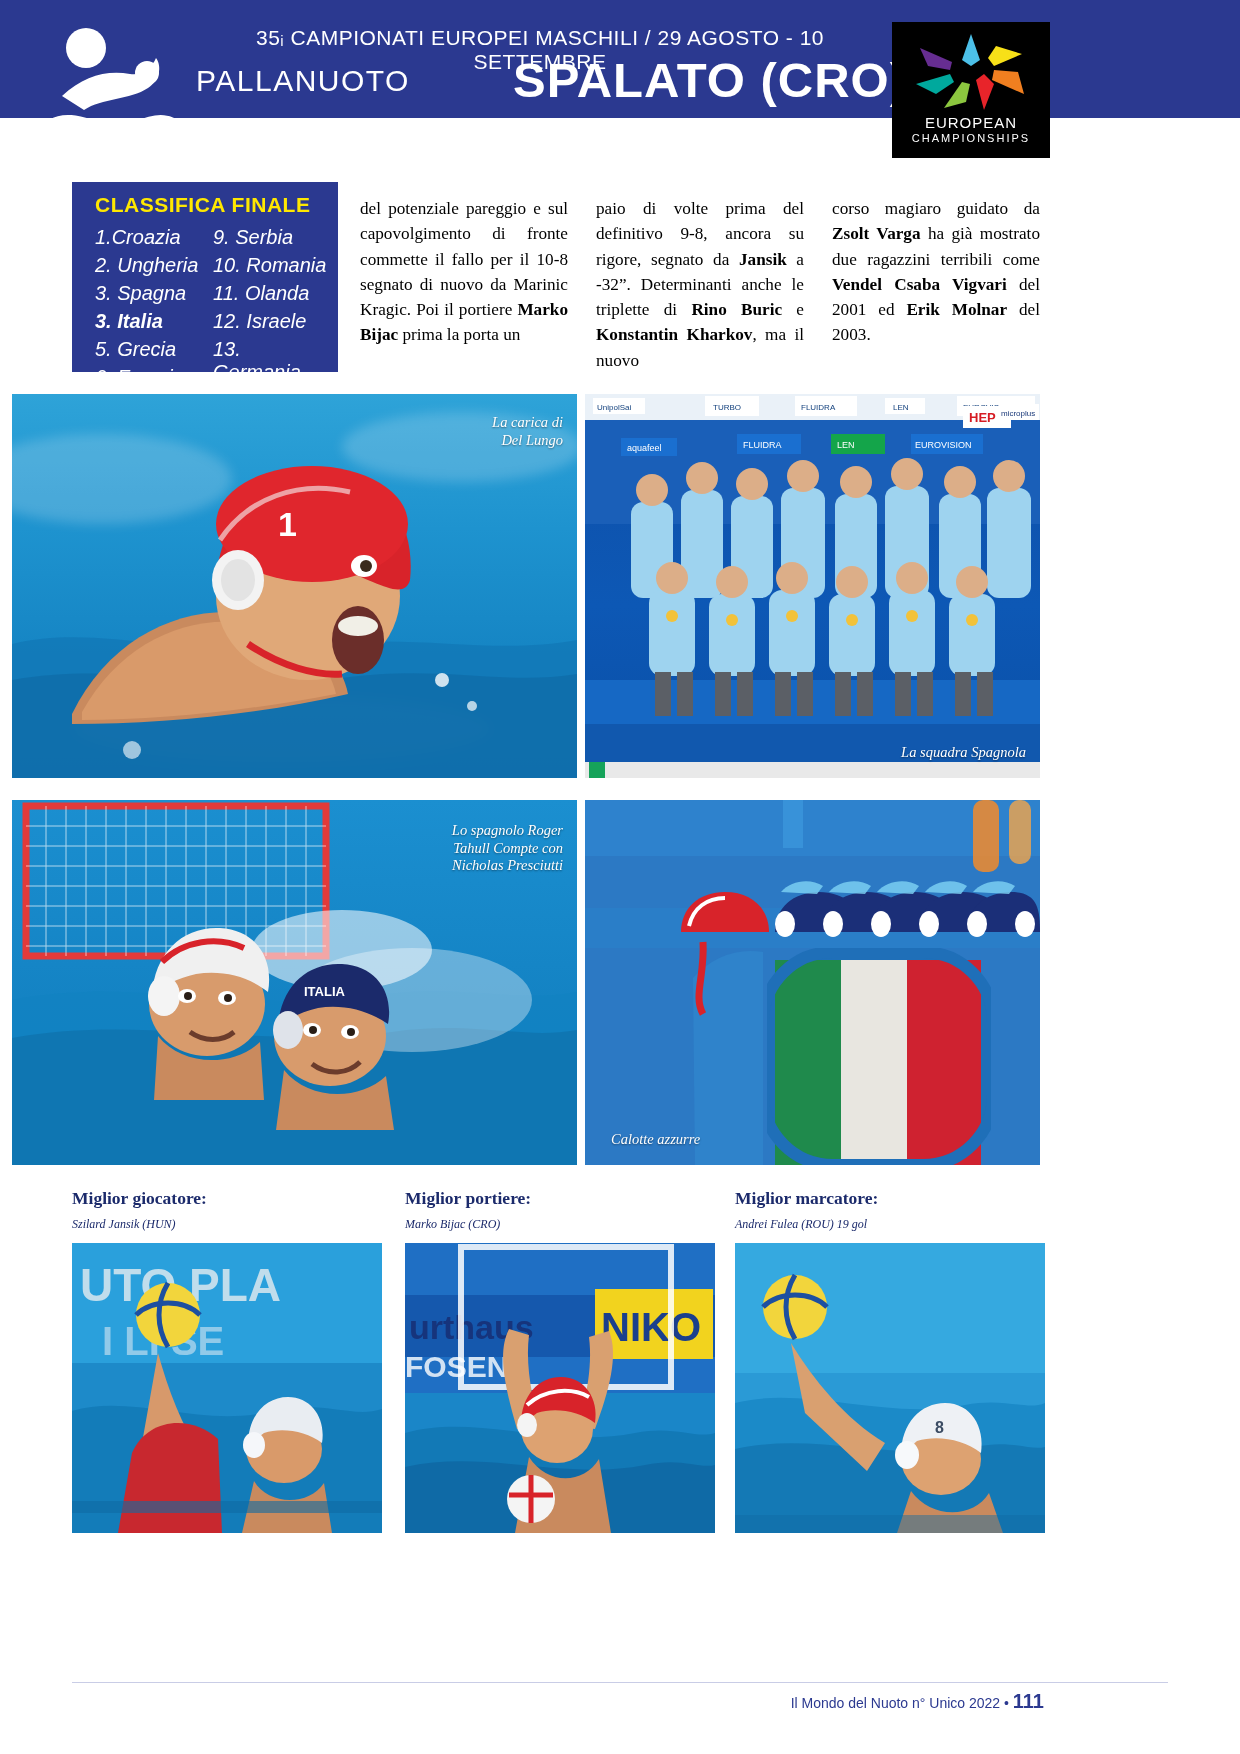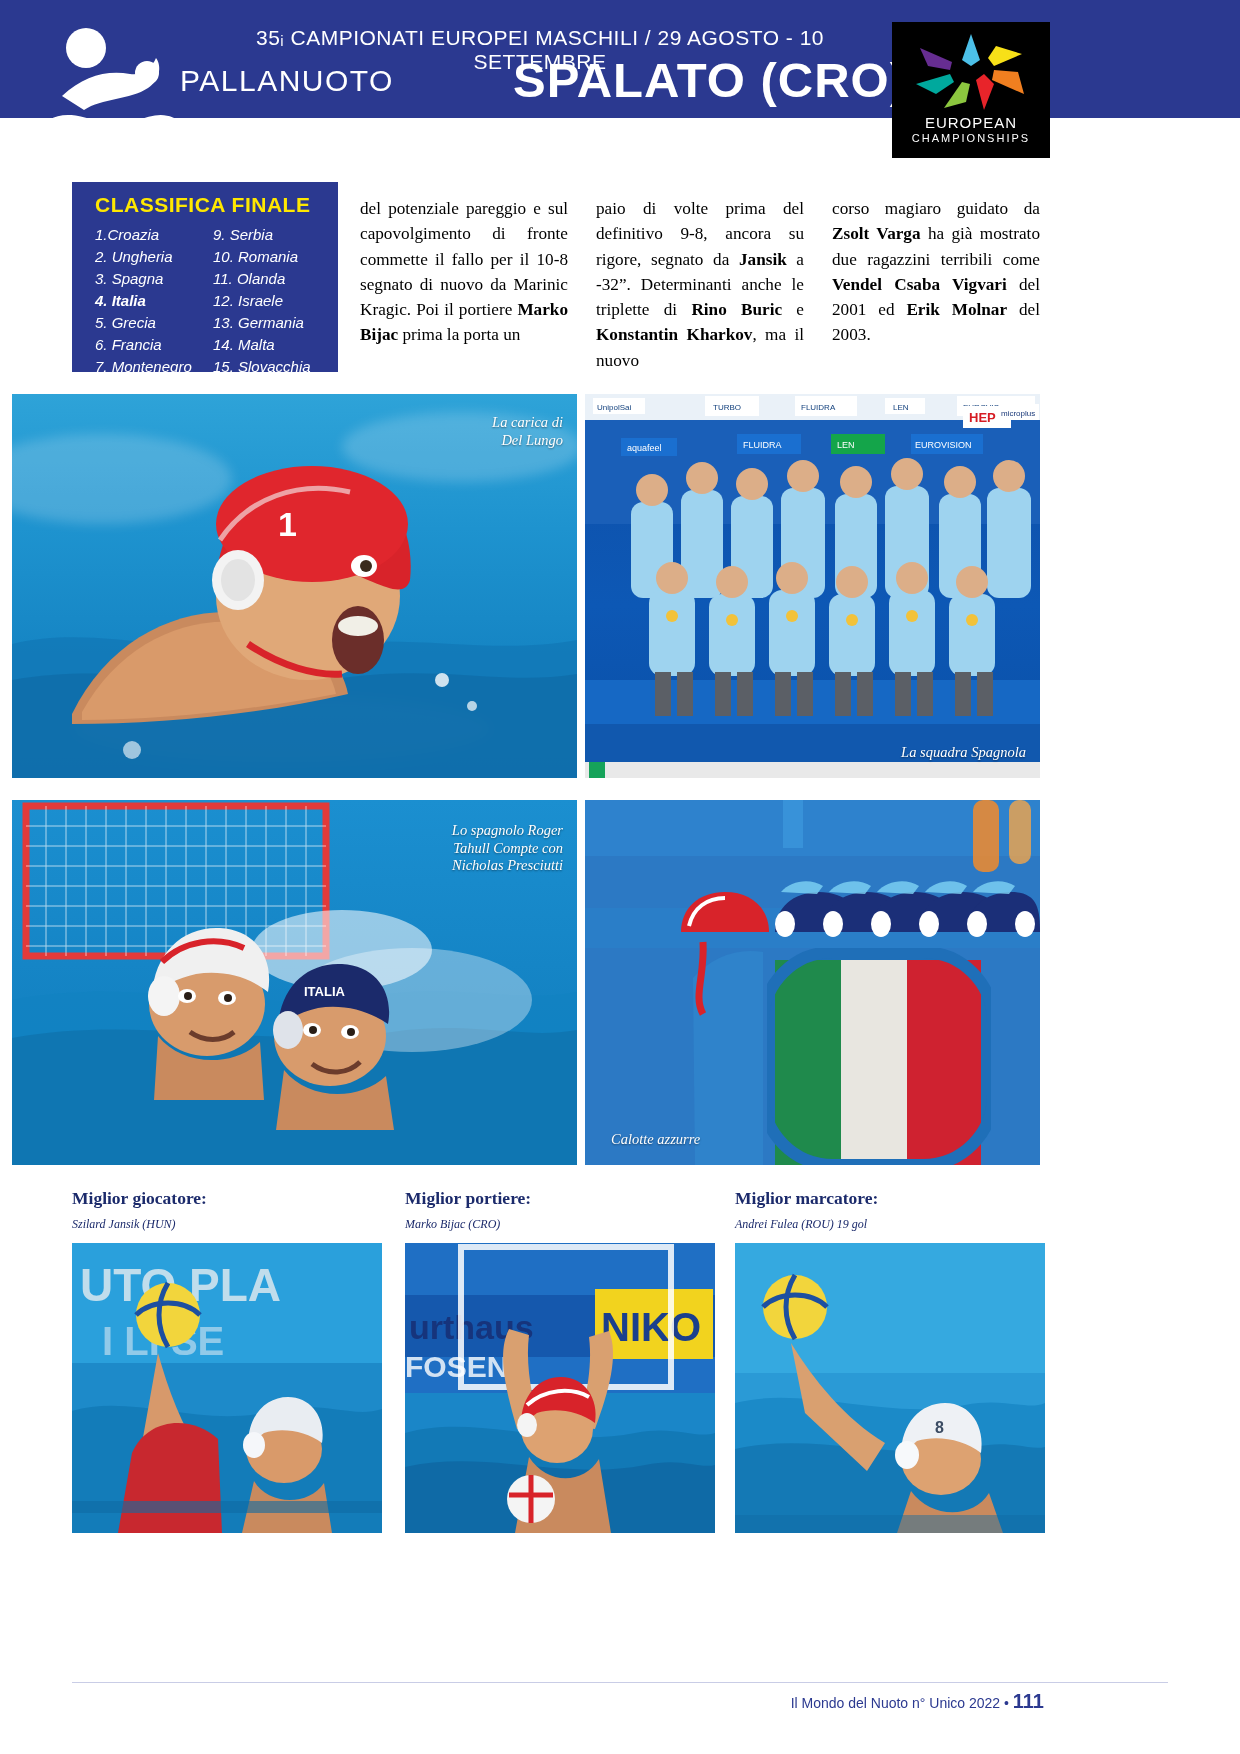--- a/index.html
+++ b/index.html
@@ -29,21 +29,21 @@
     top: 26px;
     width: 660px;
     text-align: center;
     color: #ffffff;
     font-size: 21px;
     letter-spacing: 0.5px;
     font-family: "Liberation Sans", sans-serif;
   }
   .header-sport {
     position: absolute;
-    left: 180px;
+    left: 196px;
     top: 64px;
     color: #ffffff;
     font-size: 30px;
     letter-spacing: 1.5px;
   }
   .header-city {
     position: absolute;
     left: 430px;
     top: 52px;
     width: 560px;
@@ -96,21 +96,21 @@
   .classifica-title {
     color: #ffe800;
     font-size: 21px;
     font-weight: bold;
     letter-spacing: 0.5px;
     padding: 11px 0 6px 23px;
   }
   .classifica-cols {
     display: flex;
     padding: 0 0 0 23px;
-    font-size: 15px;
+    font-size: 20px;
   }
   .cl-col { width: 118px; }
   .cl-item { padding: 2.5px 0; font-style: italic; }
   .cl-item.bold { font-weight: bold; font-style: italic; }
 
   
   .cols {
     position: absolute;
     left: 360px;
     top: 196px;
@@ -245,21 +245,21 @@
   </div>
 </div>
 
 <div class="classifica">
   <div class="classifica-title">CLASSIFICA FINALE</div>
   <div class="classifica-cols">
     <div class="cl-col">
       <div class="cl-item">1.Croazia</div>
       <div class="cl-item">2. Ungheria</div>
       <div class="cl-item">3. Spagna</div>
-      <div class="cl-item bold">4. Italia</div>
+      <div class="cl-item bold">3. Italia</div>
       <div class="cl-item">5. Grecia</div>
       <div class="cl-item">6. Francia</div>
       <div class="cl-item">7. Montenegro</div>
       <div class="cl-item">8. Georgia</div>
     </div>
     <div class="cl-col">
       <div class="cl-item">9. Serbia</div>
       <div class="cl-item">10. Romania</div>
       <div class="cl-item">11. Olanda</div>
       <div class="cl-item">12. Israele</div>

